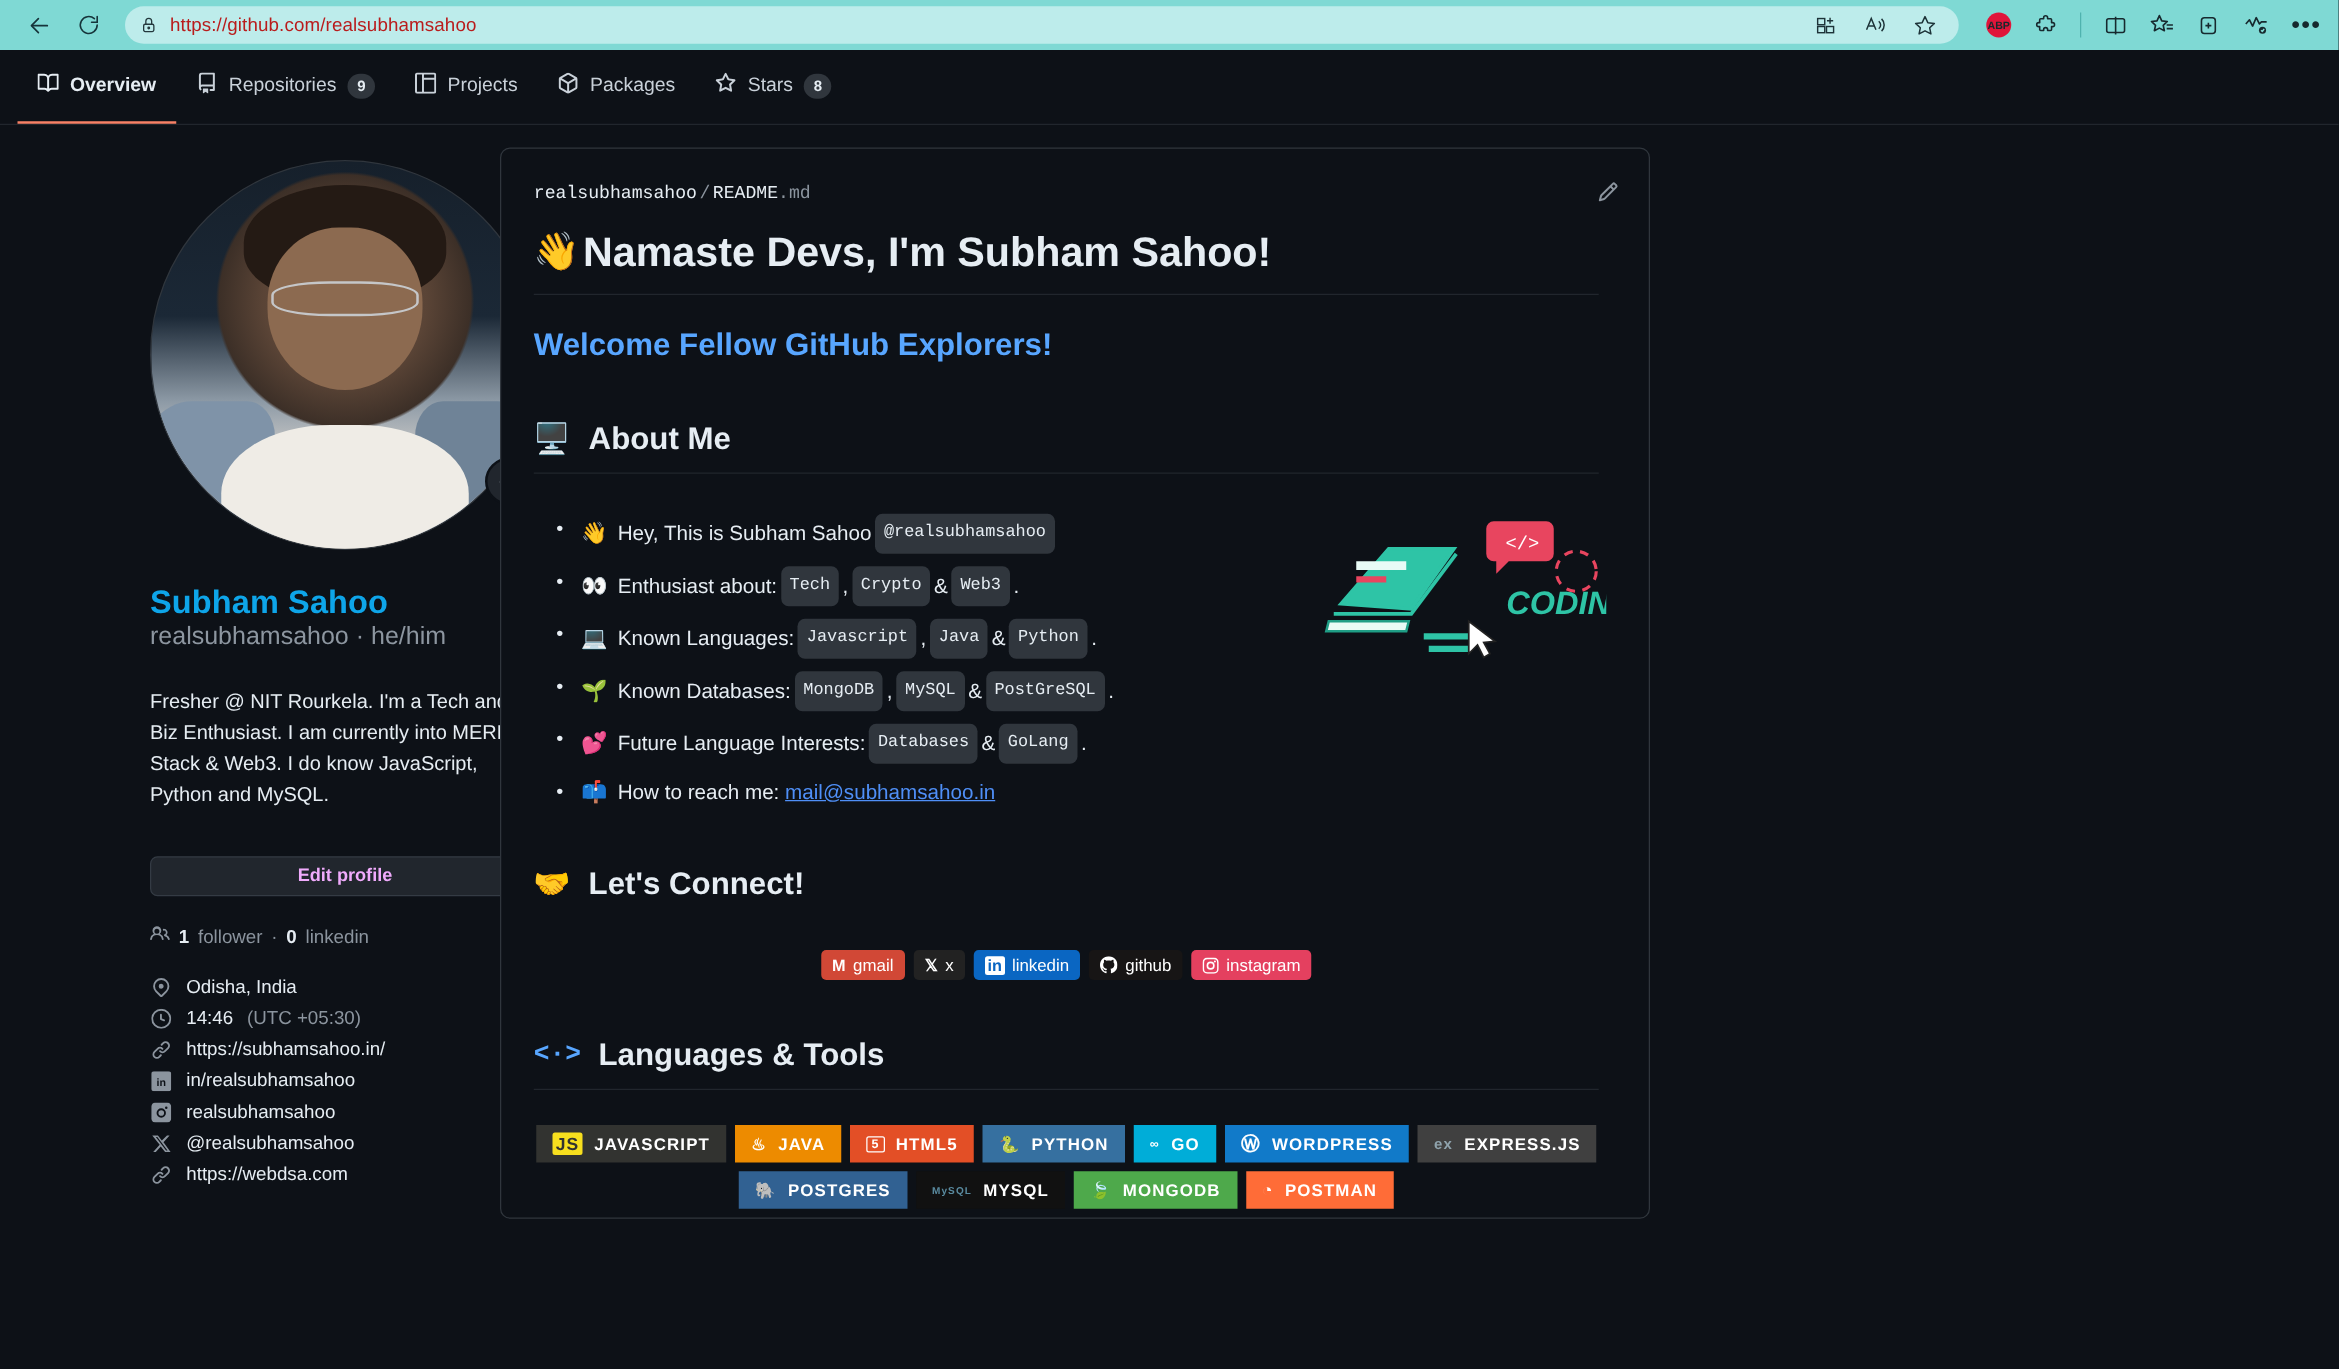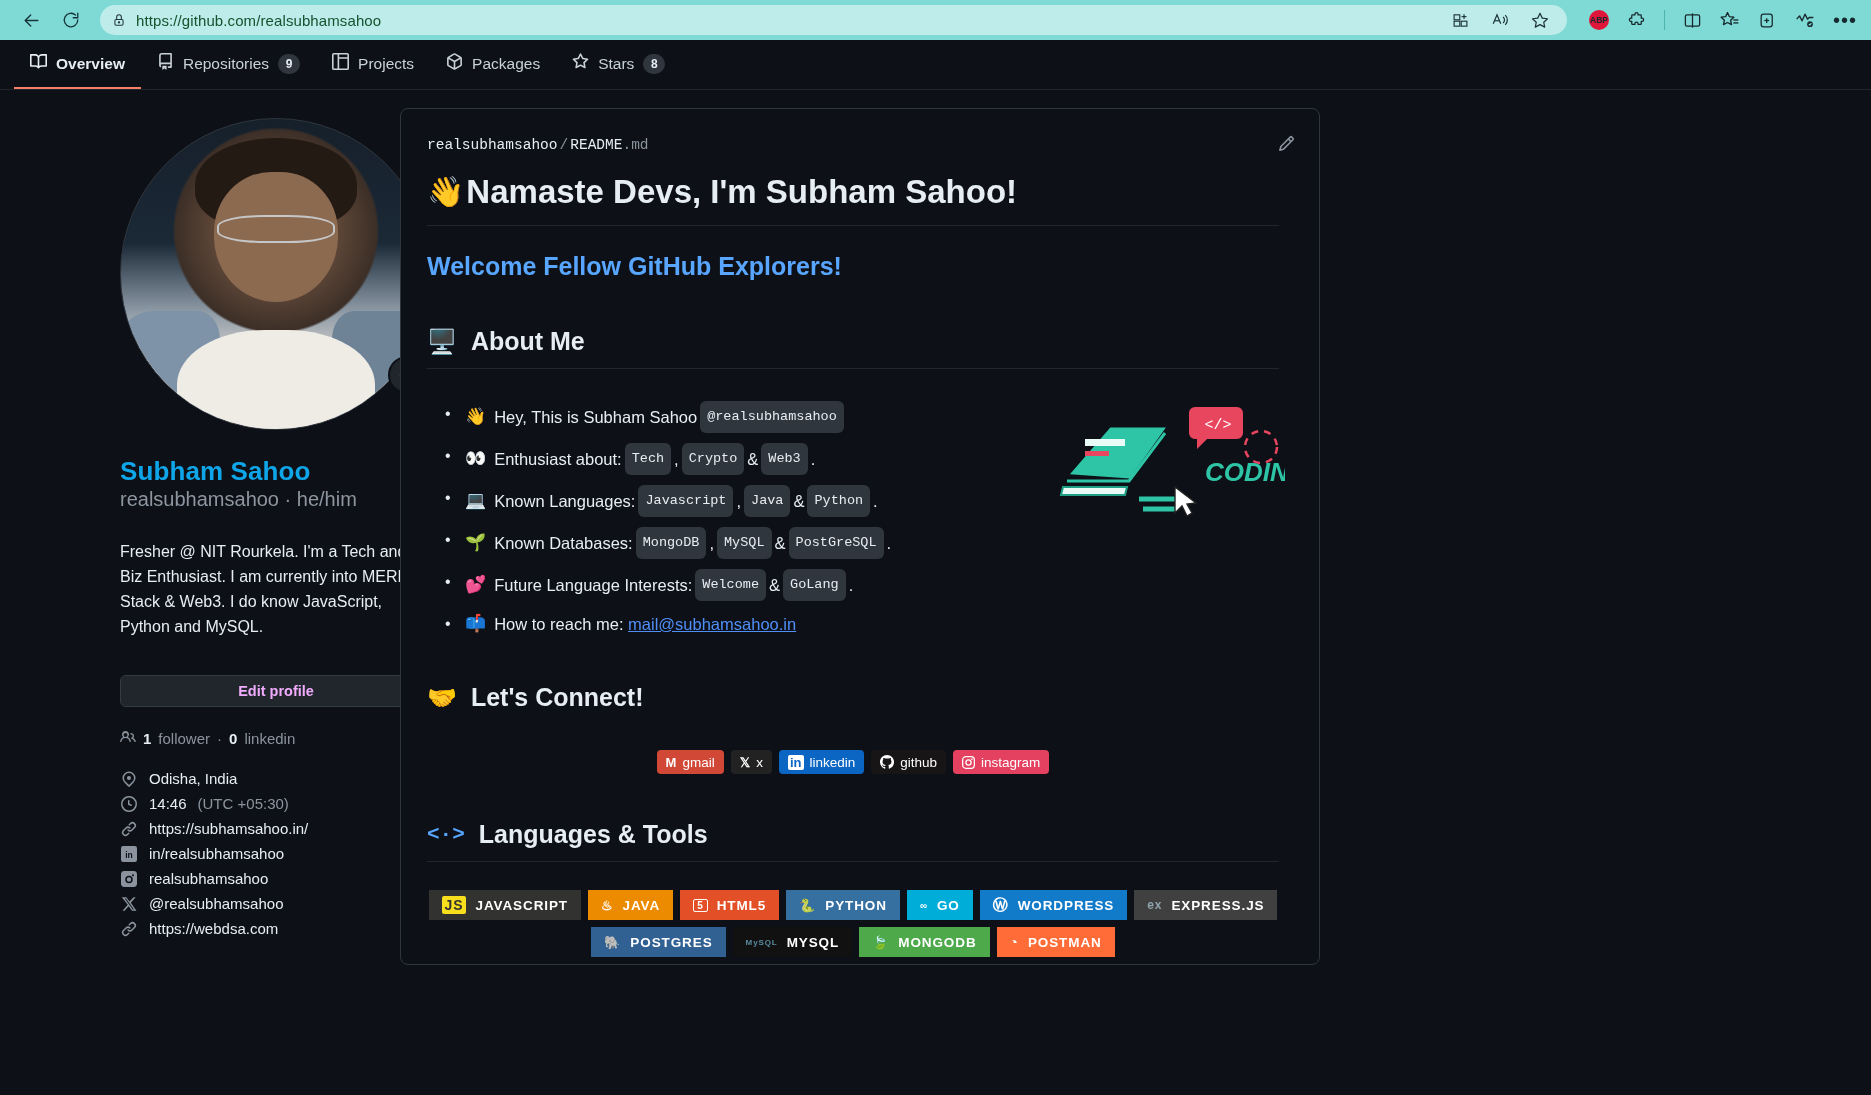--- a/index.html
+++ b/index.html
@@ -24,41 +24,41 @@
   }
   .url-pill {
     flex: 1; height: 30px;
     background: #bdeceb;
     border-radius: 16px;
     display: flex; align-items: center;
     padding: 0 12px; gap: 10px;
     margin-left: 6px; margin-right: 8px;
   }
   .url-text {
-    flex: 1; font-size: 15px; color: #14532d;
+    flex: 1; font-size: 15px; color: #b91c1c;
     font-family: "Liberation Sans", sans-serif;
     letter-spacing: .1px;
   }
   .url-icons { display: flex; align-items: center; gap: 22px; padding-right: 6px; }
   .url-icons > span { display: flex; align-items: center; color: #1d3338; }
   .chrome-right { display: flex; align-items: center; gap: 18px; padding-left: 8px; }
   .chrome-right > span { display: flex; align-items: center; color: #17292e; }
   .abp {
     width: 20px; height: 20px; border-radius: 50%;
     background: #e0153a; color: #fff;
     font-size: 8.5px; font-weight: bold;
     display: flex; align-items: center; justify-content: center;
     font-family: "Liberation Sans", sans-serif;
   }
   .divider-v { width: 1px; height: 20px; background: #4fb3ae; }
   .dots { font-size: 20px; line-height: 10px; color: #16343a; letter-spacing: 1px; }
 
   
   .gh-nav {
-    height: 50px; width: 100%;
+    height: 60px; width: 100%;
     background: #0d1117;
     border-bottom: 1px solid #21262d;
     display: flex; align-items: flex-end;
     padding: 0 14px;
   }
   .gh-tab {
     display: flex; align-items: center; gap: 9px;
     height: 100%; padding: 0 16px;
     color: #c9d1d9; font-size: 15.5px;
     border-bottom: 2px solid transparent;
@@ -509,21 +509,21 @@
         <span class="code">MongoDB</span>
           <span>,</span>
         <span class="code">MySQL</span>
           <span>&amp;</span>
         <span class="code">PostGreSQL</span>
           <span>.</span>
       </li>
       <li>
         <span class="li-emoji">💕</span>
         <span>Future Language Interests:</span>
-        <span class="code">Welcome</span>
+        <span class="code">Databases</span>
           <span>&amp;</span>
         <span class="code">GoLang</span>
           <span>.</span>
       </li>
       <li>
         <span class="li-emoji">📫</span>
         <span>How to reach me:</span>&nbsp;
         <a class="mail-link" href="#">mail@subhamsahoo.in</a>
       </li>
     </ul>

